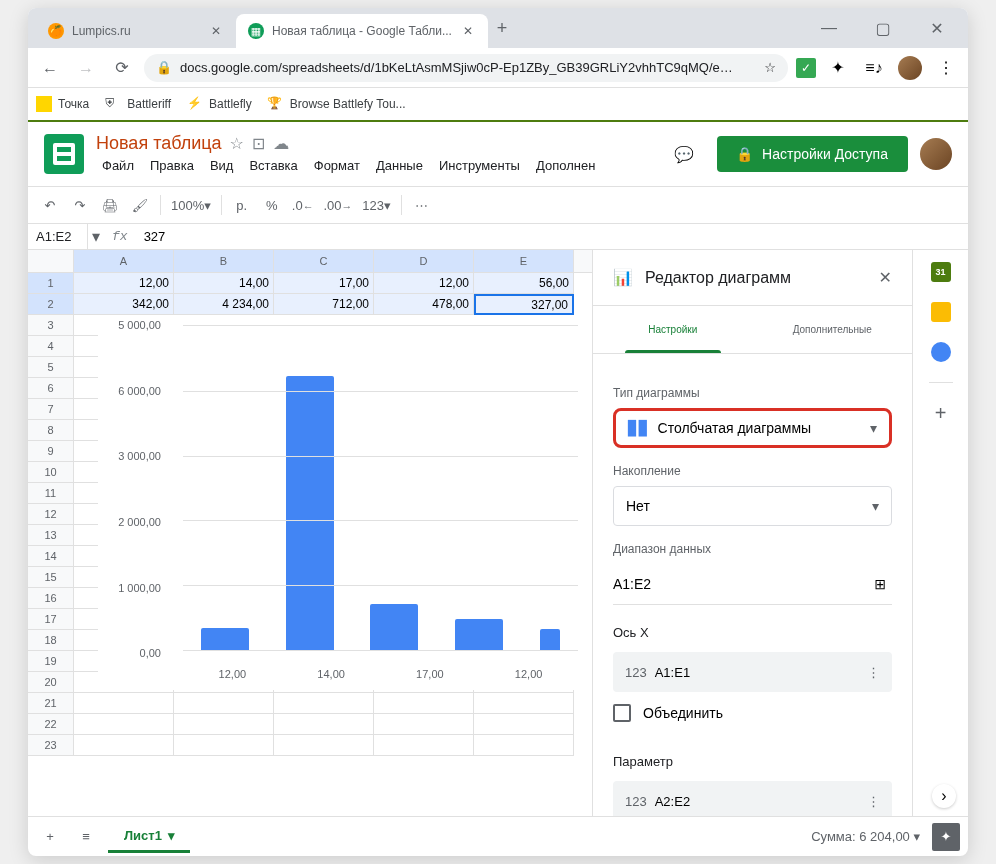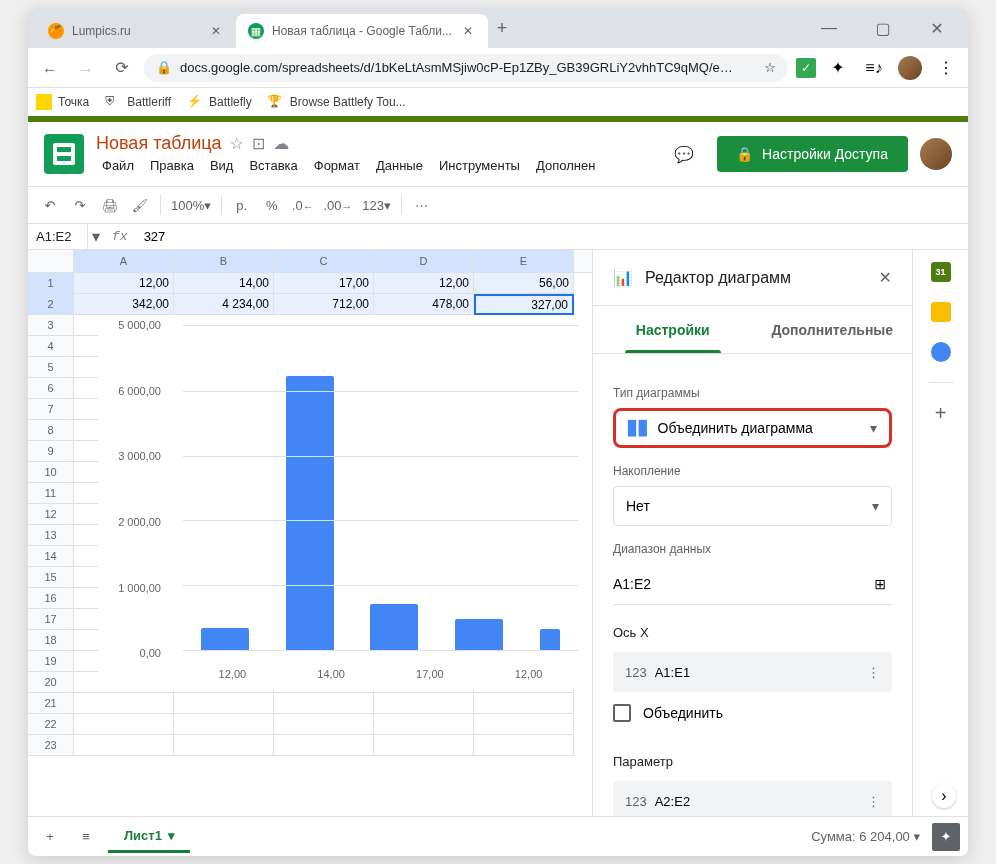--- a/index.html
+++ b/index.html
@@ -11,21 +11,21 @@
 .tab-favicon{width:16px;height:16px;border-radius:50%;display:flex;align-items:center;justify-content:center;font-size:11px;}
 .tab-close{margin-left:auto;width:16px;height:16px;display:flex;align-items:center;justify-content:center;color:#5f6368;cursor:pointer;}
 .new-tab{width:28px;height:28px;display:flex;align-items:center;justify-content:center;color:#5f6368;cursor:pointer;font-size:18px;}
 .win-controls{margin-left:auto;display:flex;gap:8px;}
 .win-btn{width:46px;height:32px;display:flex;align-items:center;justify-content:center;color:#5f6368;cursor:pointer;}
 .addr-bar{height:40px;background:#fff;display:flex;align-items:center;padding:0 8px;gap:8px;border-bottom:1px solid #e0e0e0;}
 .nav-btn{width:28px;height:28px;display:flex;align-items:center;justify-content:center;color:#5f6368;cursor:pointer;}
 .addr-input{flex:1;height:28px;background:#f1f3f4;border-radius:14px;display:flex;align-items:center;padding:0 12px;font-size:13px;color:#202124;gap:8px;}
 .addr-icon{width:16px;height:16px;color:#5f6368;}
 .ext-icon{width:28px;height:28px;display:flex;align-items:center;justify-content:center;cursor:pointer;}
-.bookmarks{height:34px;background:#fff;display:flex;align-items:center;padding:0 8px;gap:16px;border-bottom:6px solid #4d7c0f;}
+.bookmarks{height:34px;background:#fff;display:flex;align-items:center;padding:0 8px;gap:16px;border-bottom:2px solid #4d7c0f;}
 .bookmark{display:flex;align-items:center;gap:6px;font-size:12px;color:#3c4043;cursor:pointer;}
 .bm-icon{width:16px;height:16px;}
 .docs-header{height:64px;display:flex;align-items:center;padding:8px 16px;gap:12px;}
 .sheets-logo{width:40px;height:40px;background:#0f9d58;border-radius:4px;display:flex;align-items:center;justify-content:center;position:relative;}
 .sheets-logo::before{content:'';position:absolute;width:22px;height:22px;background:#fff;border-radius:2px;}
 .sheets-logo::after{content:'';position:absolute;width:14px;height:14px;background:linear-gradient(#0f9d58 33%,#fff 33%,#fff 66%,#0f9d58 66%),linear-gradient(90deg,#0f9d58 33%,#fff 33%,#fff 66%,#0f9d58 66%);}
 .doc-info{display:flex;flex-direction:column;}
 .doc-title-row{display:flex;align-items:center;gap:8px;}
 .doc-title{font-size:18px;color:#c2410c;}
 .doc-icon{color:#80868b;cursor:pointer;}
@@ -64,21 +64,21 @@
 .bars::after{content:'';position:absolute;left:0;right:0;top:40%;border-top:1px solid #e0e0e0;}
 .grid-line{position:absolute;left:0;right:0;border-top:1px solid #e0e0e0;}
 .bar{background:#4285f4;width:48px;border-top-left-radius:2px;border-top-right-radius:2px;}
 .x-labels{position:absolute;left:85px;right:20px;bottom:10px;display:flex;justify-content:space-around;font-size:11px;color:#5f6368;}
 .side-panel{width:320px;border-left:1px solid #e0e0e0;display:flex;flex-direction:column;background:#fff;}
 .panel-header{height:56px;padding:0 20px;display:flex;align-items:center;gap:12px;border-bottom:1px solid #e0e0e0;}
 .panel-icon{color:#188038;}
 .panel-title{font-size:16px;color:#202124;flex:1;}
 .panel-close{cursor:pointer;color:#5f6368;}
 .panel-tabs{height:48px;display:flex;border-bottom:1px solid #e0e0e0;}
-.panel-tab{flex:1;display:flex;align-items:center;justify-content:center;font-size:14px;color:#5f6368;cursor:pointer;font-weight:700;position:relative;}
+.panel-tab{flex:1;display:flex;align-items:center;justify-content:center;font-size:10px;color:#5f6368;cursor:pointer;font-weight:400;position:relative;}
 .panel-tab.active{color:#188038;}
 .panel-tab.active::after{content:'';position:absolute;bottom:0;left:20%;right:20%;height:3px;background:#188038;border-radius:3px 3px 0 0;}
 .panel-body{flex:1;padding:16px 20px;overflow-y:auto;}
 .field-label{font-size:12px;color:#5f6368;margin-bottom:8px;margin-top:16px;}
 .field-label:first-child{margin-top:16px;}
 .select-box{height:40px;border:1px solid #dadce0;border-radius:4px;display:flex;align-items:center;padding:0 12px;font-size:14px;cursor:pointer;gap:8px;}
 .select-box.highlight{border:3px solid #d93025;border-radius:8px;}
 .select-arrow{margin-left:auto;color:#5f6368;}
 .range-row{display:flex;align-items:center;padding:8px 0;font-size:14px;border-bottom:1px solid #e0e0e0;}
 .range-row .grid-icon{margin-left:auto;width:24px;height:24px;display:flex;align-items:center;justify-content:center;cursor:pointer;}
@@ -446,21 +446,21 @@
         <span class="panel-close">✕</span>
       </div>
       <div class="panel-tabs">
         <div class="panel-tab active">Настройки</div>
         <div class="panel-tab">Дополнительные</div>
       </div>
       <div class="panel-body">
         <div class="field-label">Тип диаграммы</div>
         <div class="select-box highlight">
           <span style="color:#4285f4">▊▊</span>
-          <span>Объединить диаграмма</span>
+          <span>Столбчатая диаграммы</span>
           <span class="select-arrow">▾</span>
         </div>
 
         <div class="field-label">Накопление</div>
         <div class="select-box">
           <span>Нет</span>
           <span class="select-arrow">▾</span>
         </div>
 
         <div class="field-label">Диапазон данных</div>

